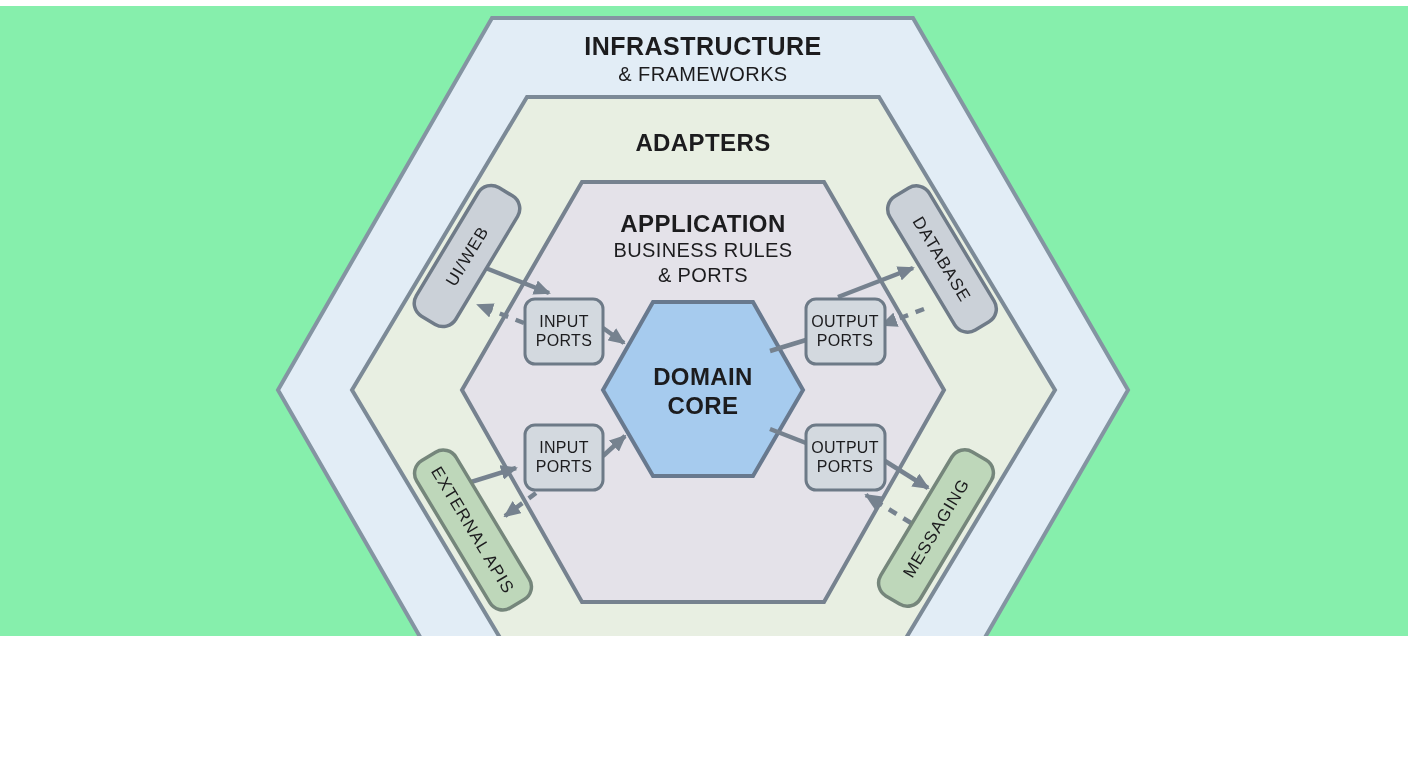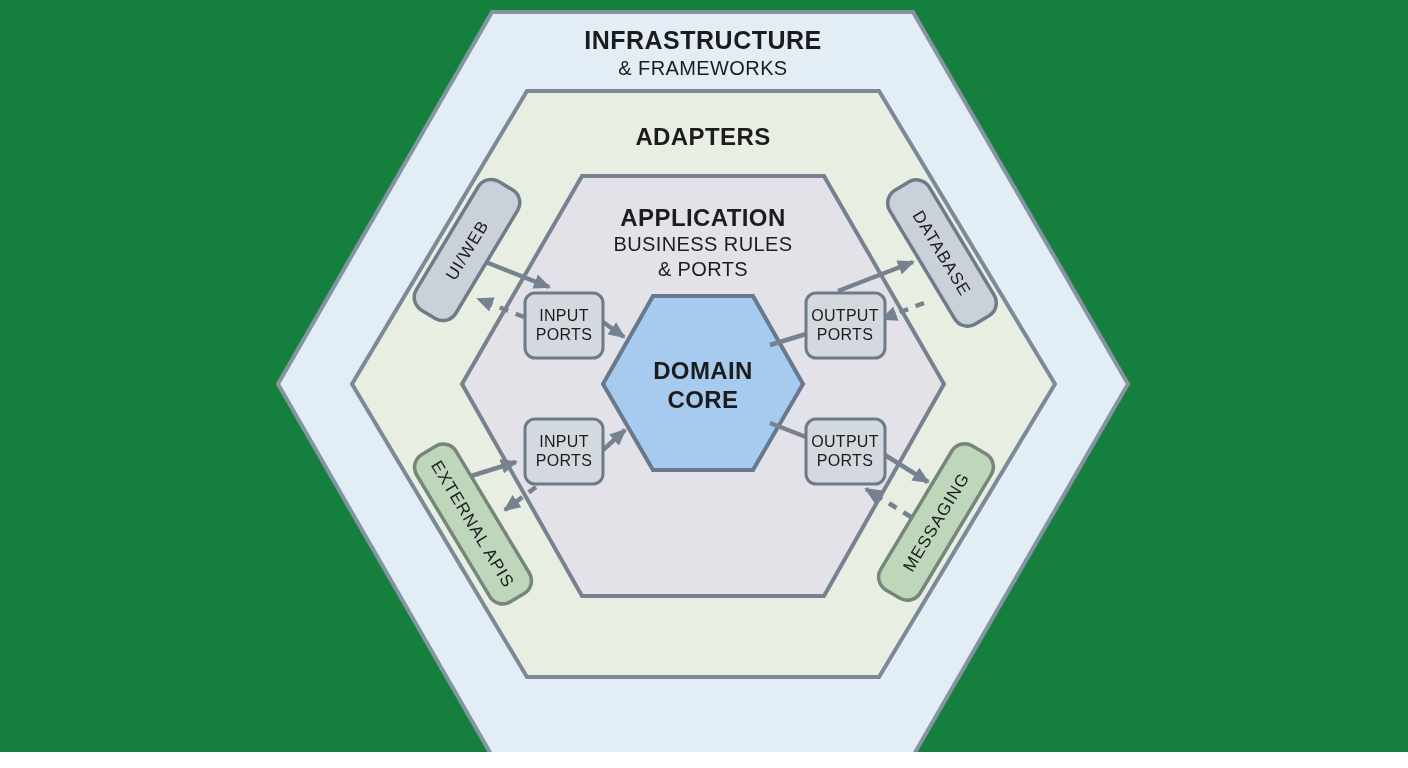--- a/index.html
+++ b/index.html
@@ -1,21 +1,22 @@
 <!DOCTYPE html>
 <html><head>
 <meta charset="utf-8">
 <style>
   html,body { margin:0; padding:0; background:#ffffff; }
   .stage {
     position:relative;
-    width:1408px; height:752px;
-    background:#15803d;
+    width:1408px; height:630px;
+    background:#86efac;
     font-family:"Liberation Sans", sans-serif;
     overflow:hidden;
+    margin-top:6px;
   }
   svg { display:block; }
   text {
     font-family:"Liberation Sans", sans-serif;
     fill:#1c1c1e;
   }
   .hex-outer   { stroke:#8494a2; stroke-width:4; }
   .hex-mid     { stroke:#7c8a97; stroke-width:4; }
   .hex-inner   { stroke:#76828f; stroke-width:4; }
   .hex-core    { stroke:#68798e; stroke-width:4; }

